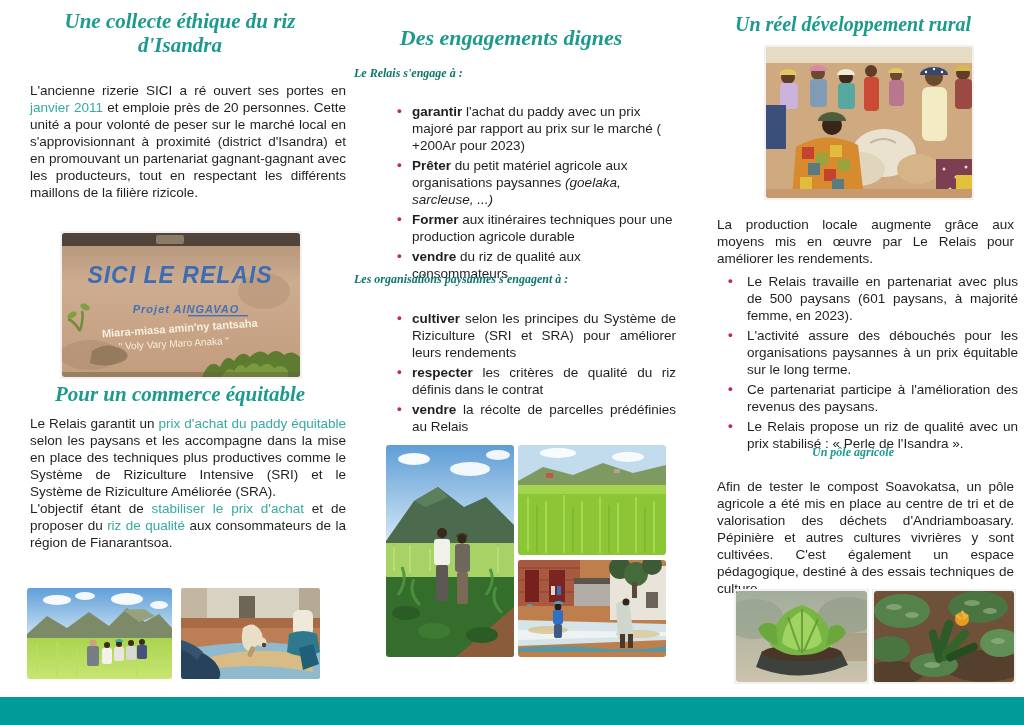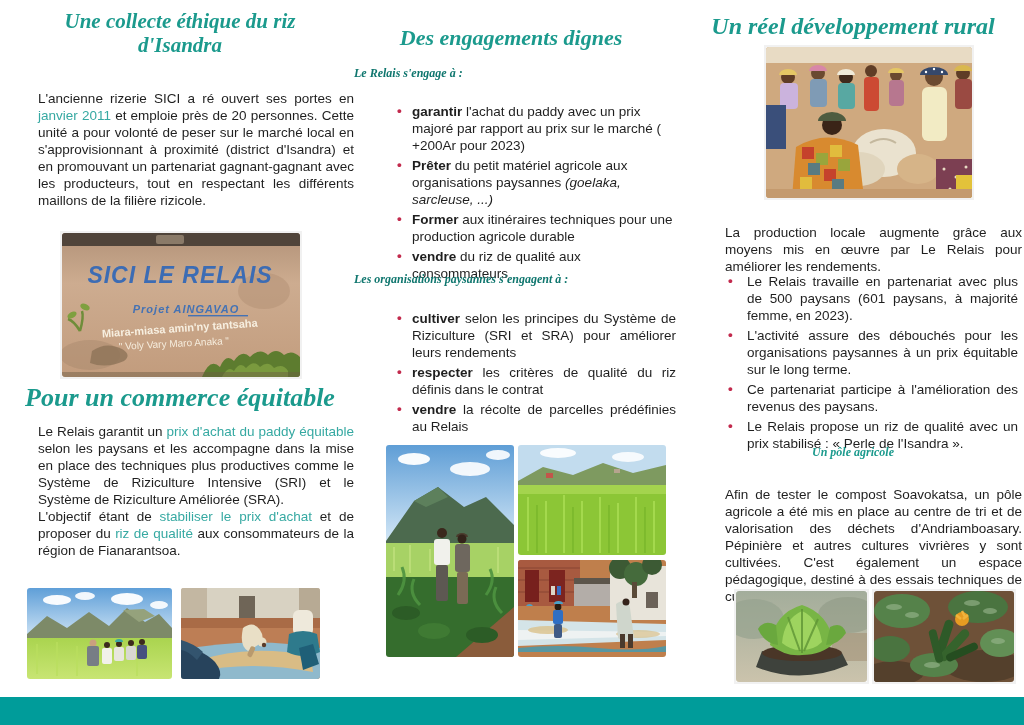--- a/index.html
+++ b/index.html
@@ -4,21 +4,21 @@
 <style>
   html,body { margin:0; padding:0; background:#ffffff; }
   body { width:1024px; height:725px; font-family:"Liberation Sans", sans-serif; }
   .page { position:relative; width:1024px; height:725px; background:#fff; overflow:hidden; }
   .abs { position:absolute; }
   .col { position:absolute; top:0; height:725px; }
   h1.h1, h2.h2 { font-family:"Liberation Serif", serif; font-weight:700; font-style:italic;
        color:#1b9a8d; text-align:center; margin:0; line-height:1.12; }
   h1.h1 { font-size:21px; }
   h2.h2 { font-size:12px; }
-  .body-text { font-size:13.5px; line-height:17px; color:#1f1f1f; text-align:justify; margin:16px; }
+  .body-text { font-size:13.5px; line-height:17px; color:#1f1f1f; text-align:justify; margin:8px; }
   .body-text p { margin:0; }
   .hl { color:#36a9a2; }
   .red-title { font-family:"Liberation Serif", serif; font-weight:700; font-style:italic;
        color:#0f766e; font-size:12px; margin:0; }
   ul.blist { list-style:none; margin:12px; padding:0; }
   ul.blist li { position:relative; padding-left:22px; margin-bottom:3px;
        font-size:13.5px; line-height:17px; color:#1f1f1f; }
   ul.blist li::before { content:"•"; position:absolute; left:7px; top:-1px; color:#c22a4d; font-weight:bold; }
   ul.blist.justify li { text-align:justify; }
   ul.blist b { font-weight:700; }
@@ -59,21 +59,21 @@
         <path d="M30 118 q14 -10 30 -2 q10 6 2 12 q-18 8 -34 2 z" fill="#8d7358" opacity="0.8"></path>
         <path d="M18 98 q4 -14 2 -20 M18 98 q-6 -10 -12 -12" stroke="#6f8d3a" stroke-width="2.5" fill="none"></path>
         <ellipse cx="10" cy="82" rx="5" ry="3" fill="#7fa03f" transform="rotate(-30 10 82)"></ellipse>
         <ellipse cx="23" cy="74" rx="5" ry="3" fill="#7fa03f" transform="rotate(25 23 74)"></ellipse>
         <path d="M140 144 q8 -20 18 -10 q6 -14 14 -6 q8 -12 16 -4 q10 -10 18 -2 q8 -8 16 0 q8 -6 16 2 l0 22 z" fill="#5d7c2f"></path>
         <path d="M160 144 q6 -12 12 -6 q6 -10 12 -3 q8 -9 14 -1 q8 -7 14 1 q9 -5 14 3 l0 8 z" fill="#7a9a3e"></path>
         <rect y="139" width="238" height="5" fill="#6b5a43" opacity="0.45"></rect>
       </svg>
     </figure>
 
-    <h2 class="h2 abs" style="left:0;top:383px;width:316px;font-size:26px;">Pour un commerce équitable</h2>
+    <h2 class="h2 abs" style="left:0;top:383px;width:316px;font-size:21px;">Pour un commerce équitable</h2>
 
     <div class="body-text abs" style="left:0;top:407px;width:316px;">
       <p><span>Le Relais garantit un </span><span class="hl">prix d'achat du paddy équitable</span><span> selon les paysans et les accompagne dans la mise en place des techniques plus productives comme le Système de Riziculture Intensive (SRI) et le Système de Riziculture Améliorée (SRA).</span></p>
       <p><span>L'objectif étant de </span><span class="hl">stabiliser le prix d'achat</span><span> et de proposer du </span><span class="hl">riz de qualité</span><span> aux consommateurs de la région de Fianarantsoa.</span></p>
     </div>
 
     <figure class="abs" style="left:1px;top:584px;">
       <svg class="ph" width="145" height="91" viewBox="0 0 145 91">
         <defs>
             <linearGradient id="sky1" x1="0" y1="0" x2="0" y2="1">
@@ -243,21 +243,21 @@
       <rect x="35" y="50" width="10" height="14" rx="2" fill="#2f6fc4"></rect>
       <rect x="36" y="64" width="8" height="14" rx="2" fill="#3f5a85"></rect>
       <path d="M98 44 q12 -8 14 4 l4 30 q-10 6 -16 0 z" fill="#cfd6cc"></path>
       <circle cx="108" cy="42" r="3.5" fill="#33231a"></circle>
       <rect x="102" y="74" width="5" height="14" fill="#4a3a2c"></rect>
         <rect x="110" y="74" width="5" height="14" fill="#4a3a2c"></rect>
     </svg>
   </figure>
 
   <section class="col" style="left:690px;width:326px;">
-    <h1 class="h1 abs" style="left:0;top:13px;width:326px;font-size:24px;">Un réel développement rural</h1>
+    <h1 class="h1 abs" style="left:0;top:13px;width:326px;font-size:20px;">Un réel développement rural</h1>
 
     <figure class="abs frame" style="left:72px;top:43px;">
       <svg class="ph" width="206" height="151" viewBox="0 0 206 151">
         <rect width="206" height="151" fill="#cfa97f"></rect>
         <rect width="206" height="16" fill="#e8dbc4"></rect>
         <g>
           <circle cx="22" cy="30" r="7" fill="#5f3d26"></circle>
             <path d="M13 28 a9 6 0 0 1 18 0z" fill="#e5c765"></path>
           <rect x="14" y="36" width="18" height="26" rx="4" fill="#cbb3dd"></rect>
           <circle cx="52" cy="26" r="7" fill="#6b4a30"></circle>

